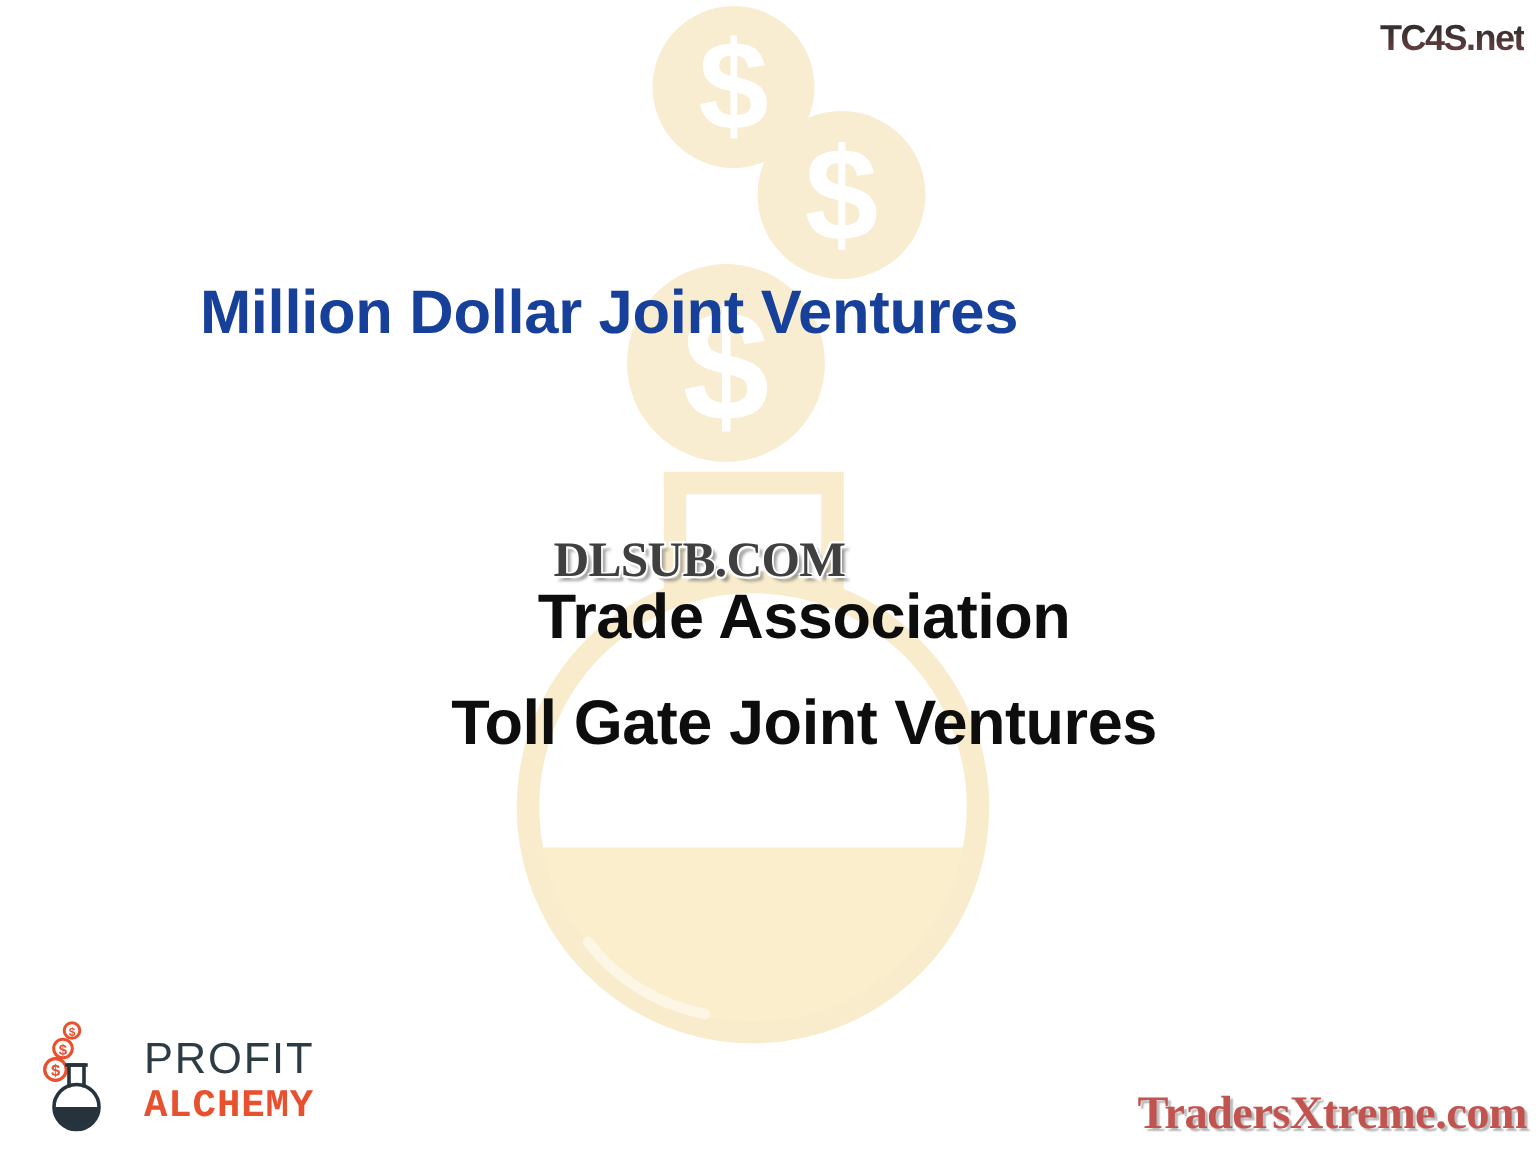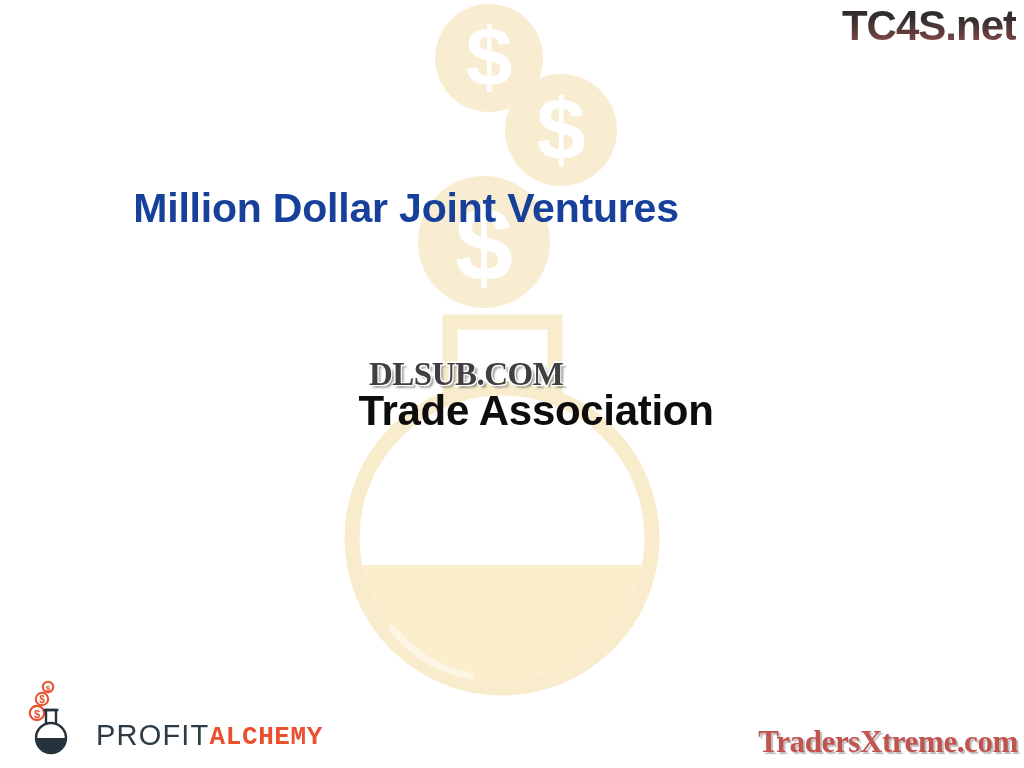--- a/index.html
+++ b/index.html
@@ -94,21 +94,21 @@
   }
 
   
   #tc4s-logo {
     position: absolute;
     right: 8px;
     top: 4px;
     z-index: 7;
     font-family: "Liberation Sans", sans-serif;
     font-weight: bold;
-    font-size: 42px;
+    font-size: 24px;
     line-height: 44px;
     letter-spacing: -1px;
     background-image: linear-gradient(to bottom, #262626 0%, #3a3030 38%, #6b4040 72%, #9b5252 100%);
     -webkit-background-clip: text;
     background-clip: text;
     color: transparent;
     -webkit-text-fill-color: transparent;
     white-space: nowrap;
   }
 
@@ -137,21 +137,21 @@
     left: 28px;
     bottom: 12px;
     z-index: 7;
     display: flex;
     flex-direction: row;
     align-items: flex-end;
     gap: 8px;
   }
   #pa-wordmark {
     display: flex;
-    flex-direction: row;
+    flex-direction: column;
     align-items: flex-start;
     line-height: 1;
     padding-bottom: 6px;
   }
   #pa-profit {
     color: #2d3b45;
     font-family: "Liberation Sans", sans-serif;
     font-weight: normal;
     font-size: 29px;
     letter-spacing: 1.2px;
@@ -201,20 +201,21 @@
       <path d="M 392 628 A 128 128 0 0 0 470 676" fill="none" stroke="#fdf6e4" stroke-width="7" stroke-linecap="round"></path>
     </g>
   </svg>
 
   <div id="title-block">
     <div class="title-line">Million Dollar Joint Ventures</div>
   </div>
 
   <div id="subtitle-block">
     <div class="subtitle-line">Trade Association</div>
+    <div class="subtitle-line">Toll Gate Joint Ventures</div>
   </div>
 
   <div id="dlsub-watermark">DLSUB.COM</div>
 
   <div id="tc4s-logo">TC4S.net</div>
 
   <div id="tradersxtreme-logo">TradersXtreme.com</div>
 
   <div id="profit-alchemy-logo">
     <svg width="60" height="76" viewBox="0 0 60 76" aria-hidden="true">

